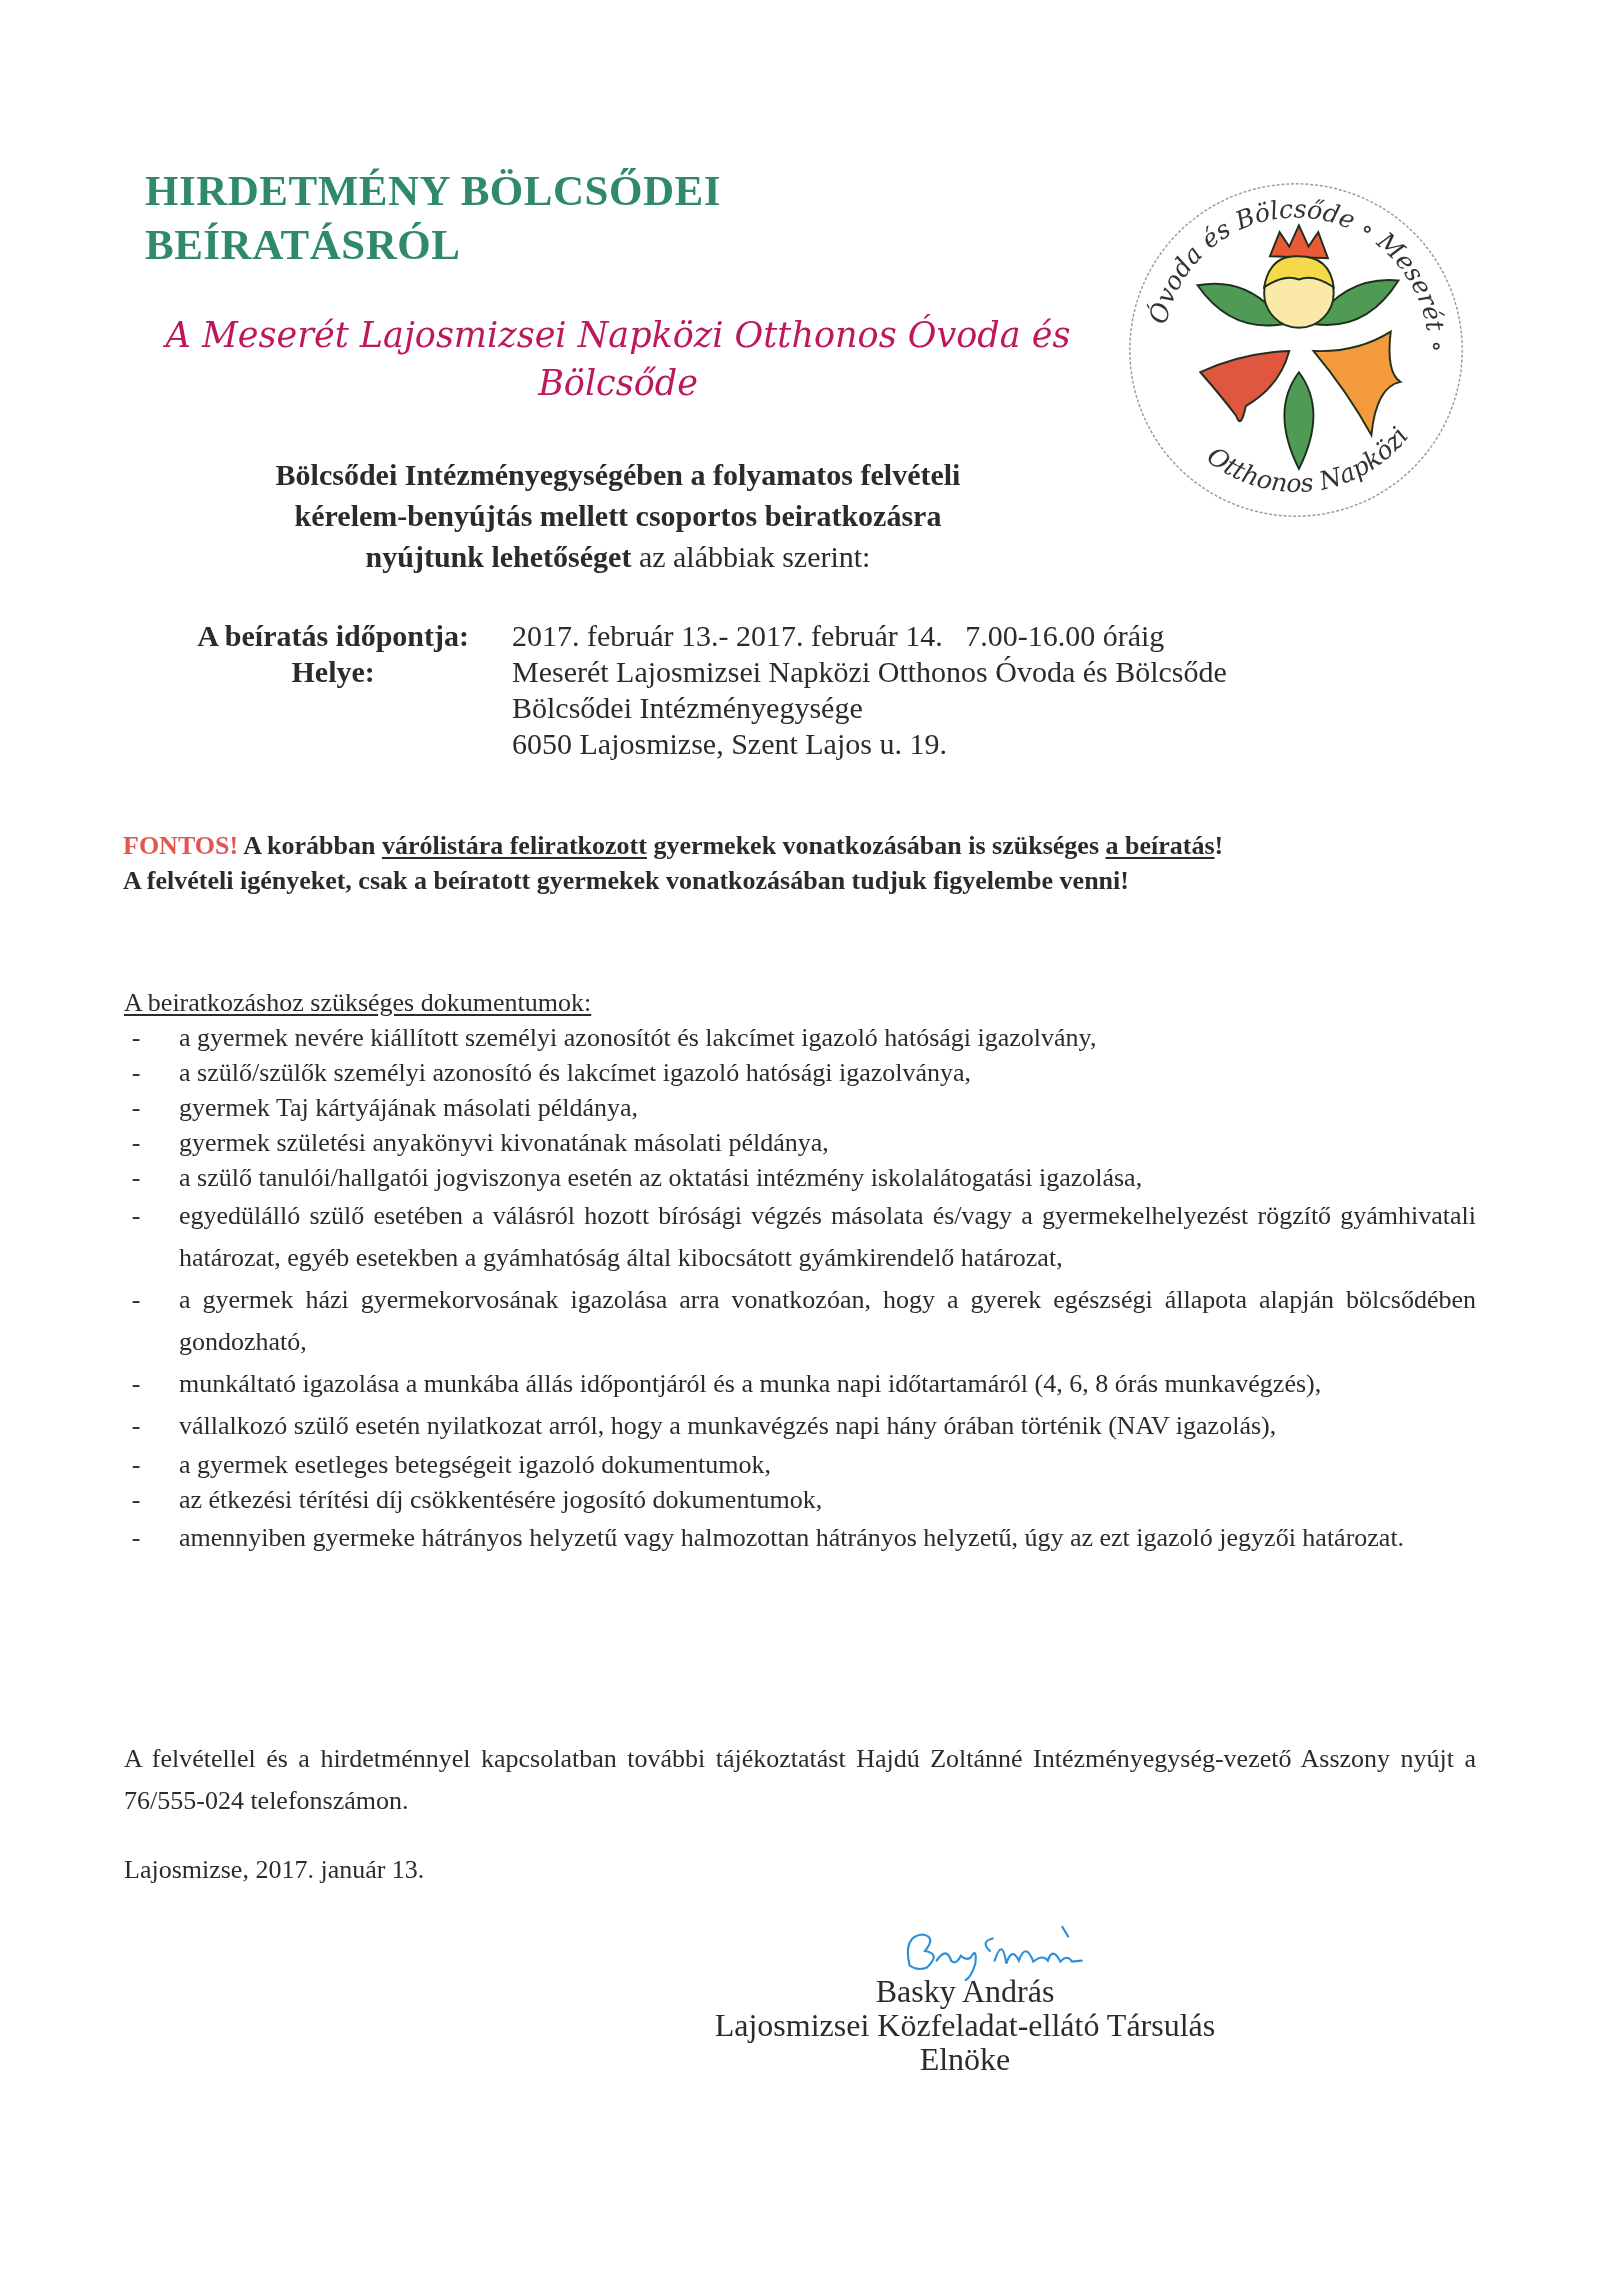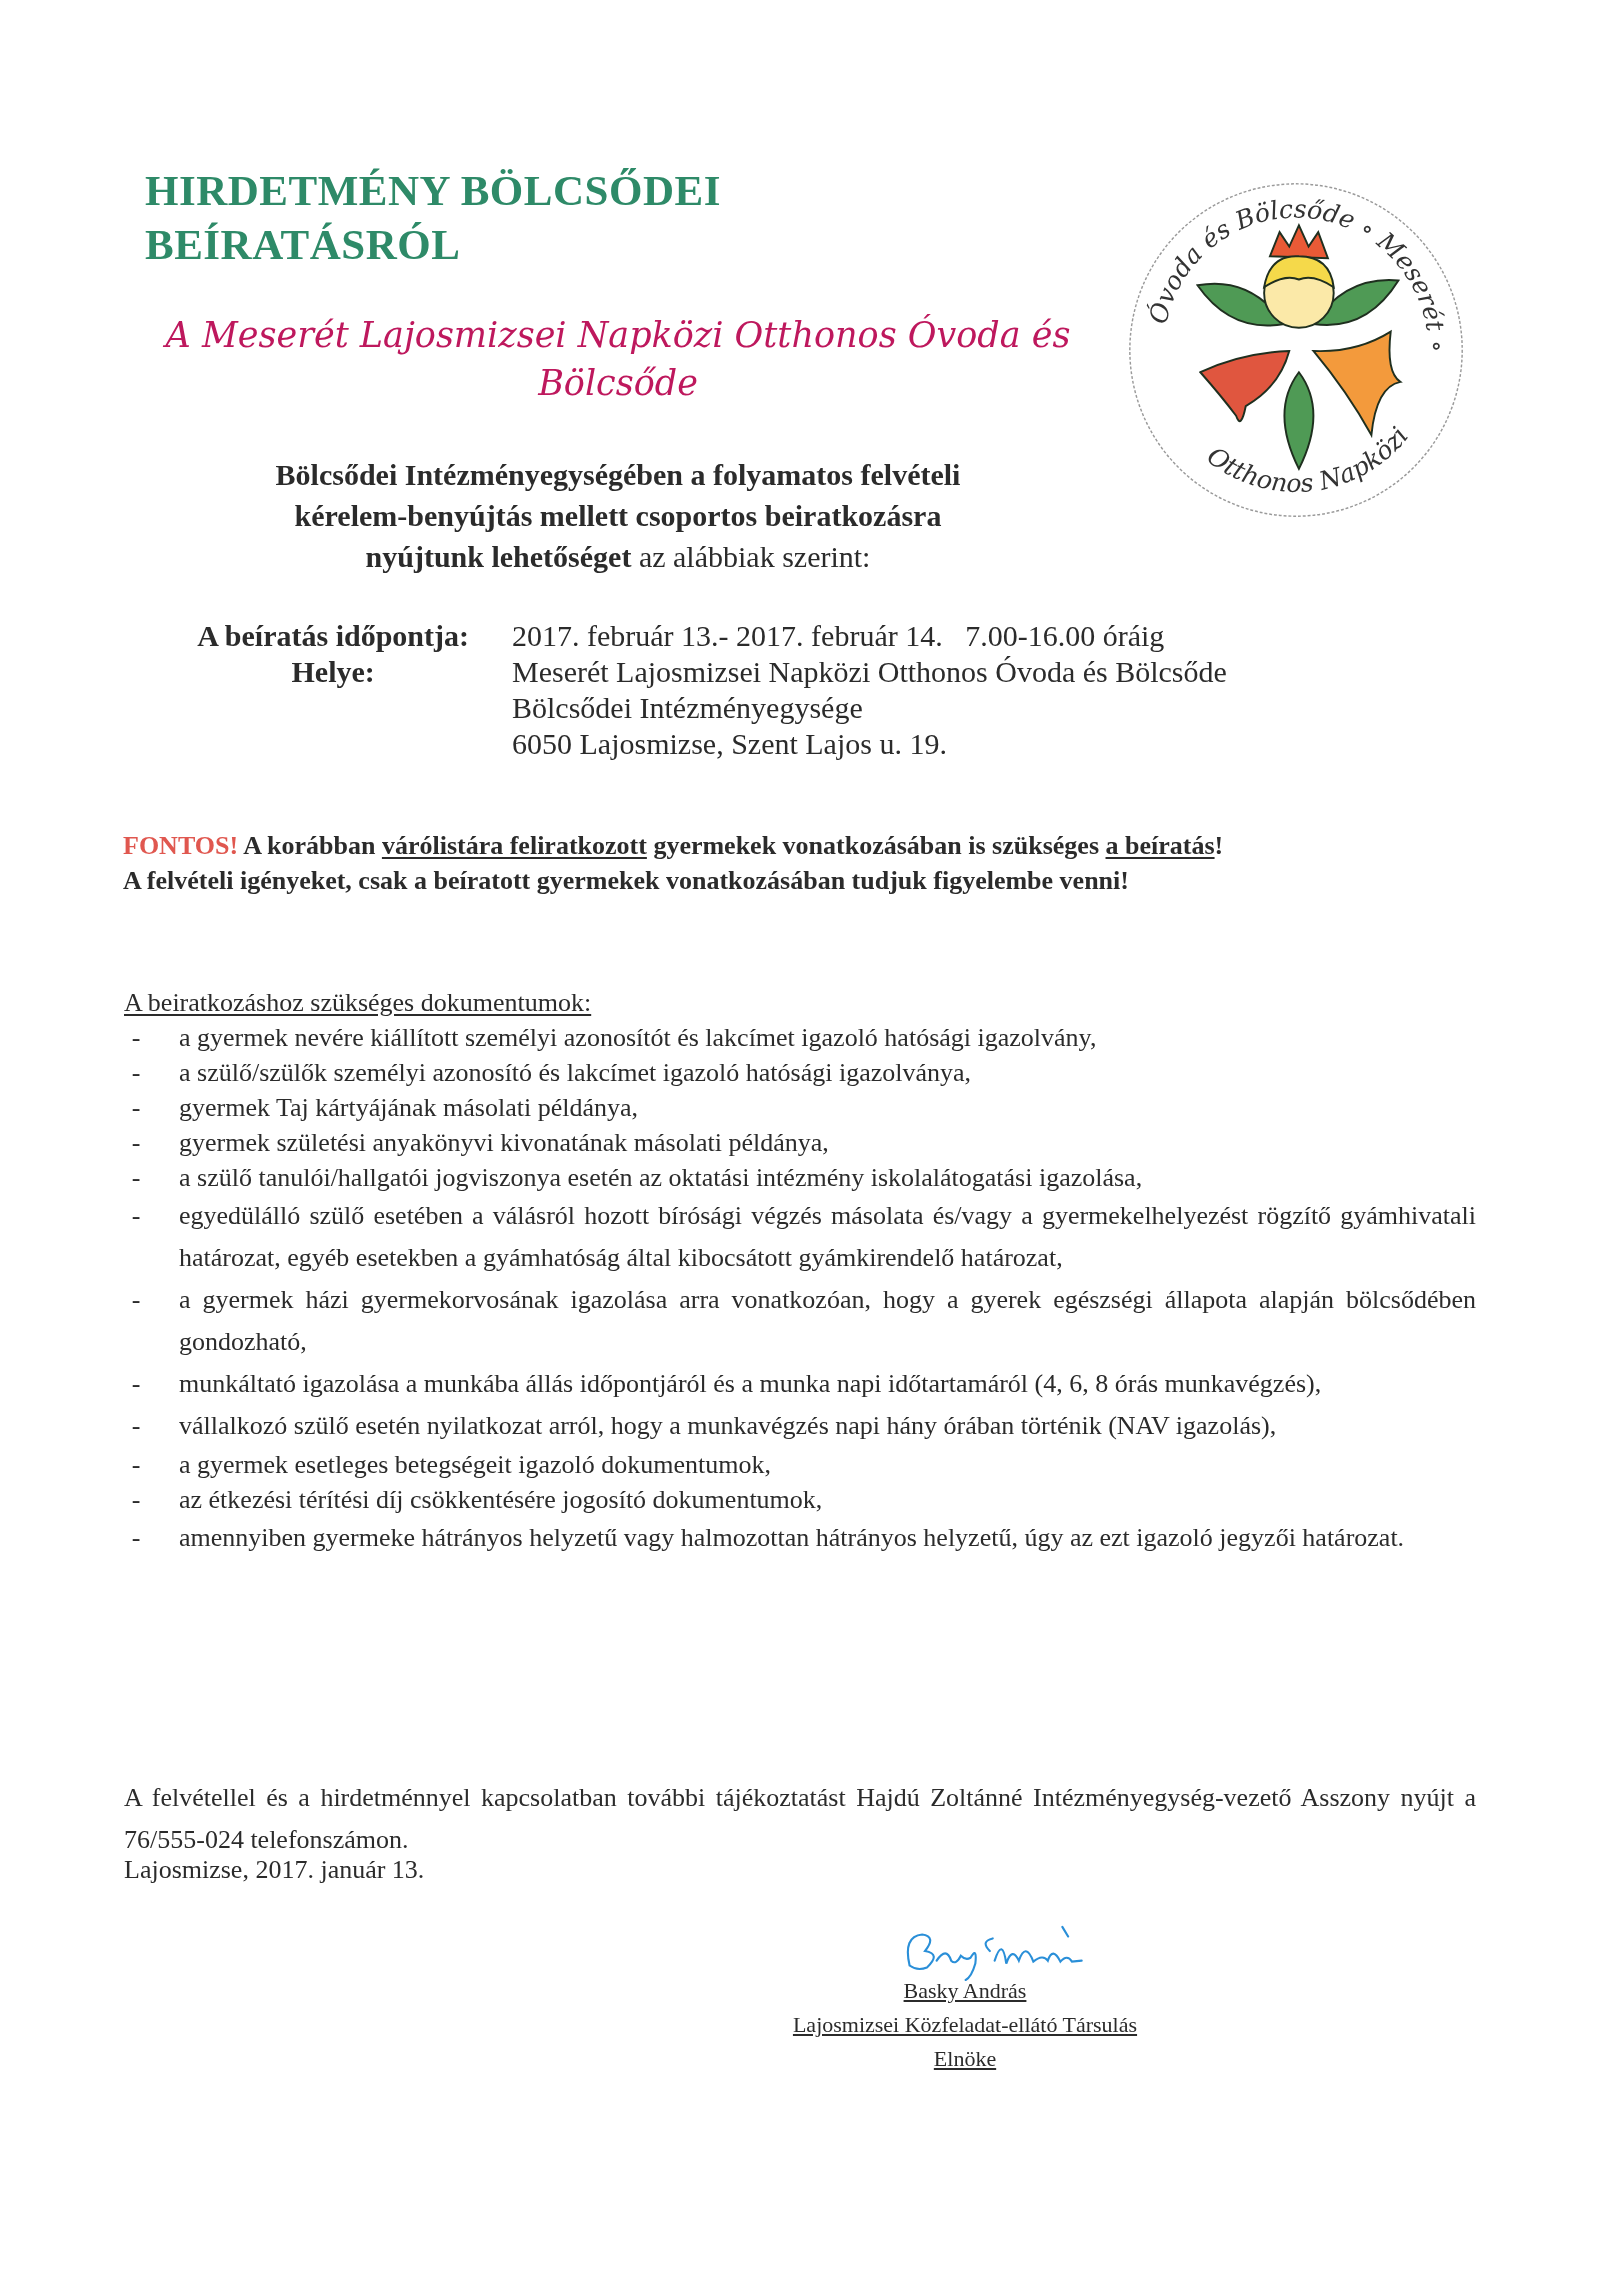--- a/index.html
+++ b/index.html
@@ -17,23 +17,23 @@
   .sched .lbl { width:350px; text-align:center; font-weight:bold; padding-right:7.7px; box-sizing:border-box; }
   .fontos { left:123px; top:828px; width:1352px; font-size:26px; line-height:35px; font-weight:bold; }
   .fontos .red { color:#e0574f; }
   .fontos u { text-decoration:underline; text-underline-offset:2.9px; }
   .docs { left:124px; top:941px; width:1352px; font-size:26px; line-height:35px; }
   .docs .head { text-decoration:underline; text-underline-offset:2.9px;margin-top:44px; }
   .docs .item { position:relative; padding-left:55px; text-align:justify; text-align-last:left; }
   .docs .dash { position:absolute; left:7.7px; top:0; }
   .docs .item + .item { margin-top:0; }
   .docs .item.wrap { line-height:42px; }
-  .info { left:124px; top:1738px; width:1352px; font-size:26px; line-height:42px; text-align:justify; text-align-last:left;margin-top:39px; }
+  .info { left:124px; top:1738px; width:1352px; font-size:26px; line-height:42px; text-align:justify; text-align-last:left; }
   .date { left:124px; top:1852px; font-size:26px; line-height:35px; }
-  .sigwrap { left:714px; top:1907px; width:502px; text-align:center; font-size:22px; line-height:34px;text-decoration:underline; }
+  .sigwrap { left:714px; top:1907px; width:502px; text-align:center; font-size:32px; line-height:34px; }
   .sig { left:898px; top:1917px; }
   .logo { left:1125px; top:179px; }
 </style>
 </head>
 <body>
 
 <div class="abs title">
   <div>HIRDETMÉNY BÖLCSŐDEI</div>
   <div>BEÍRATÁSRÓL</div>
 </div>

